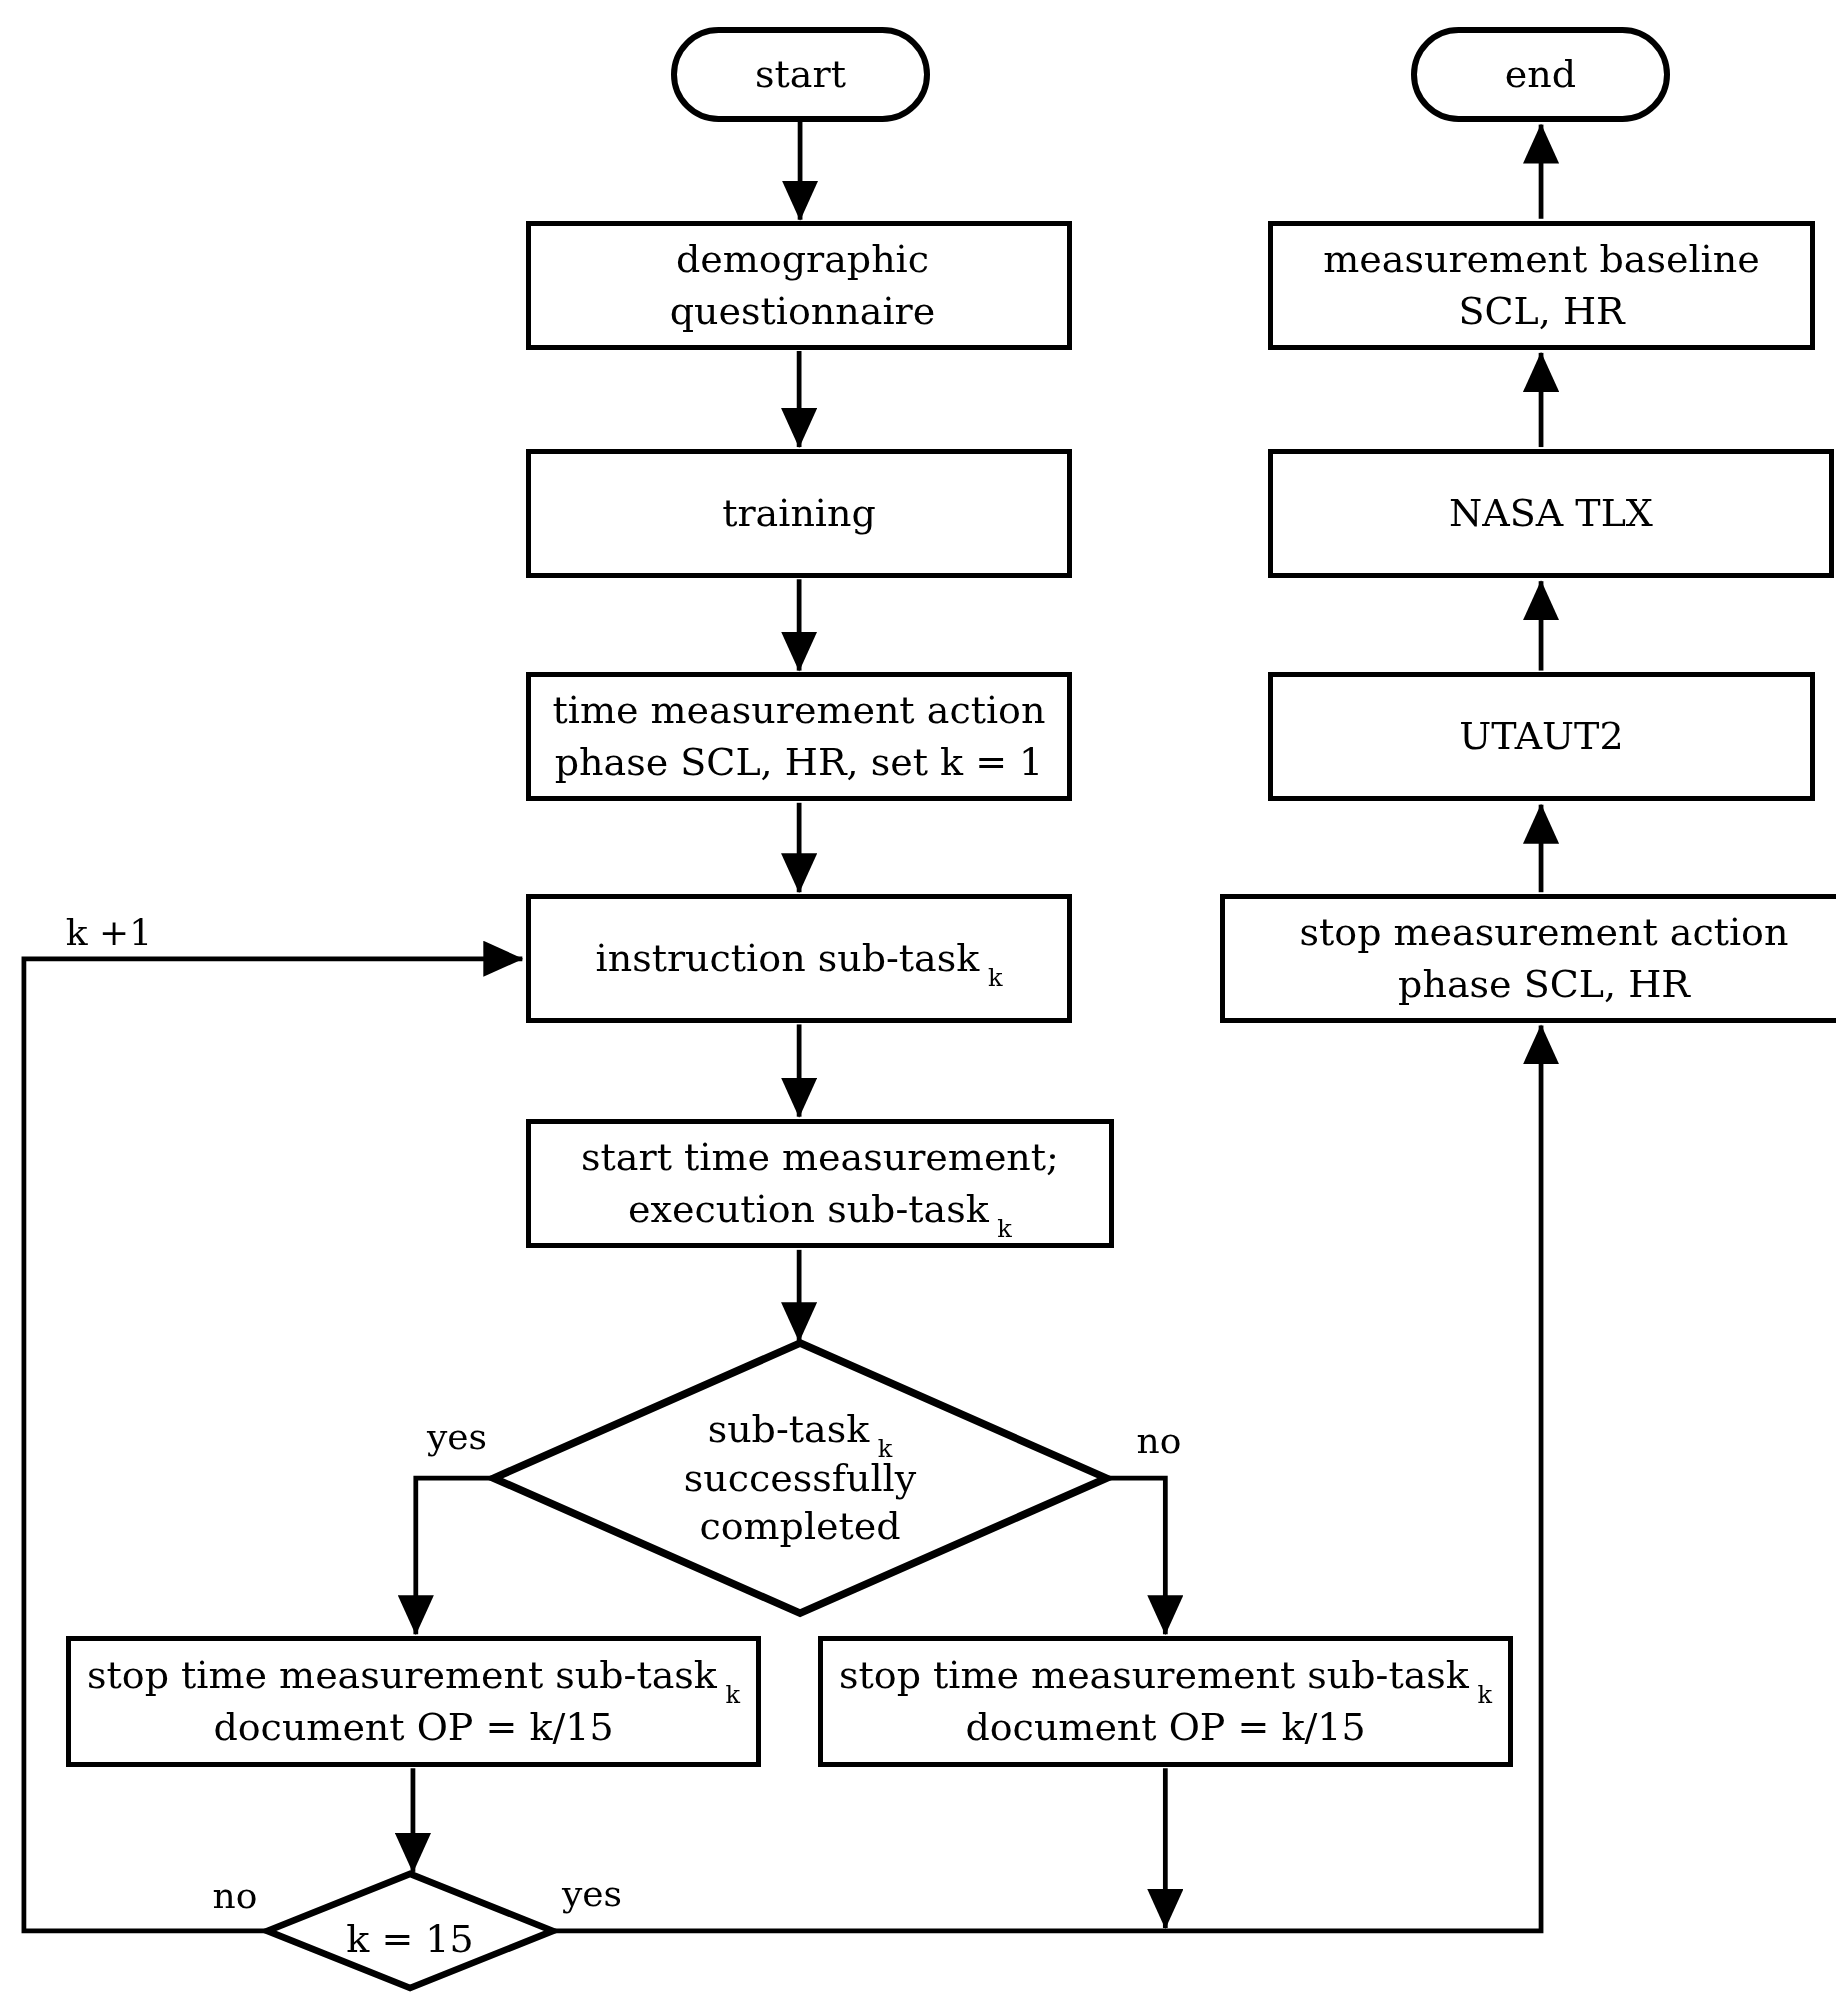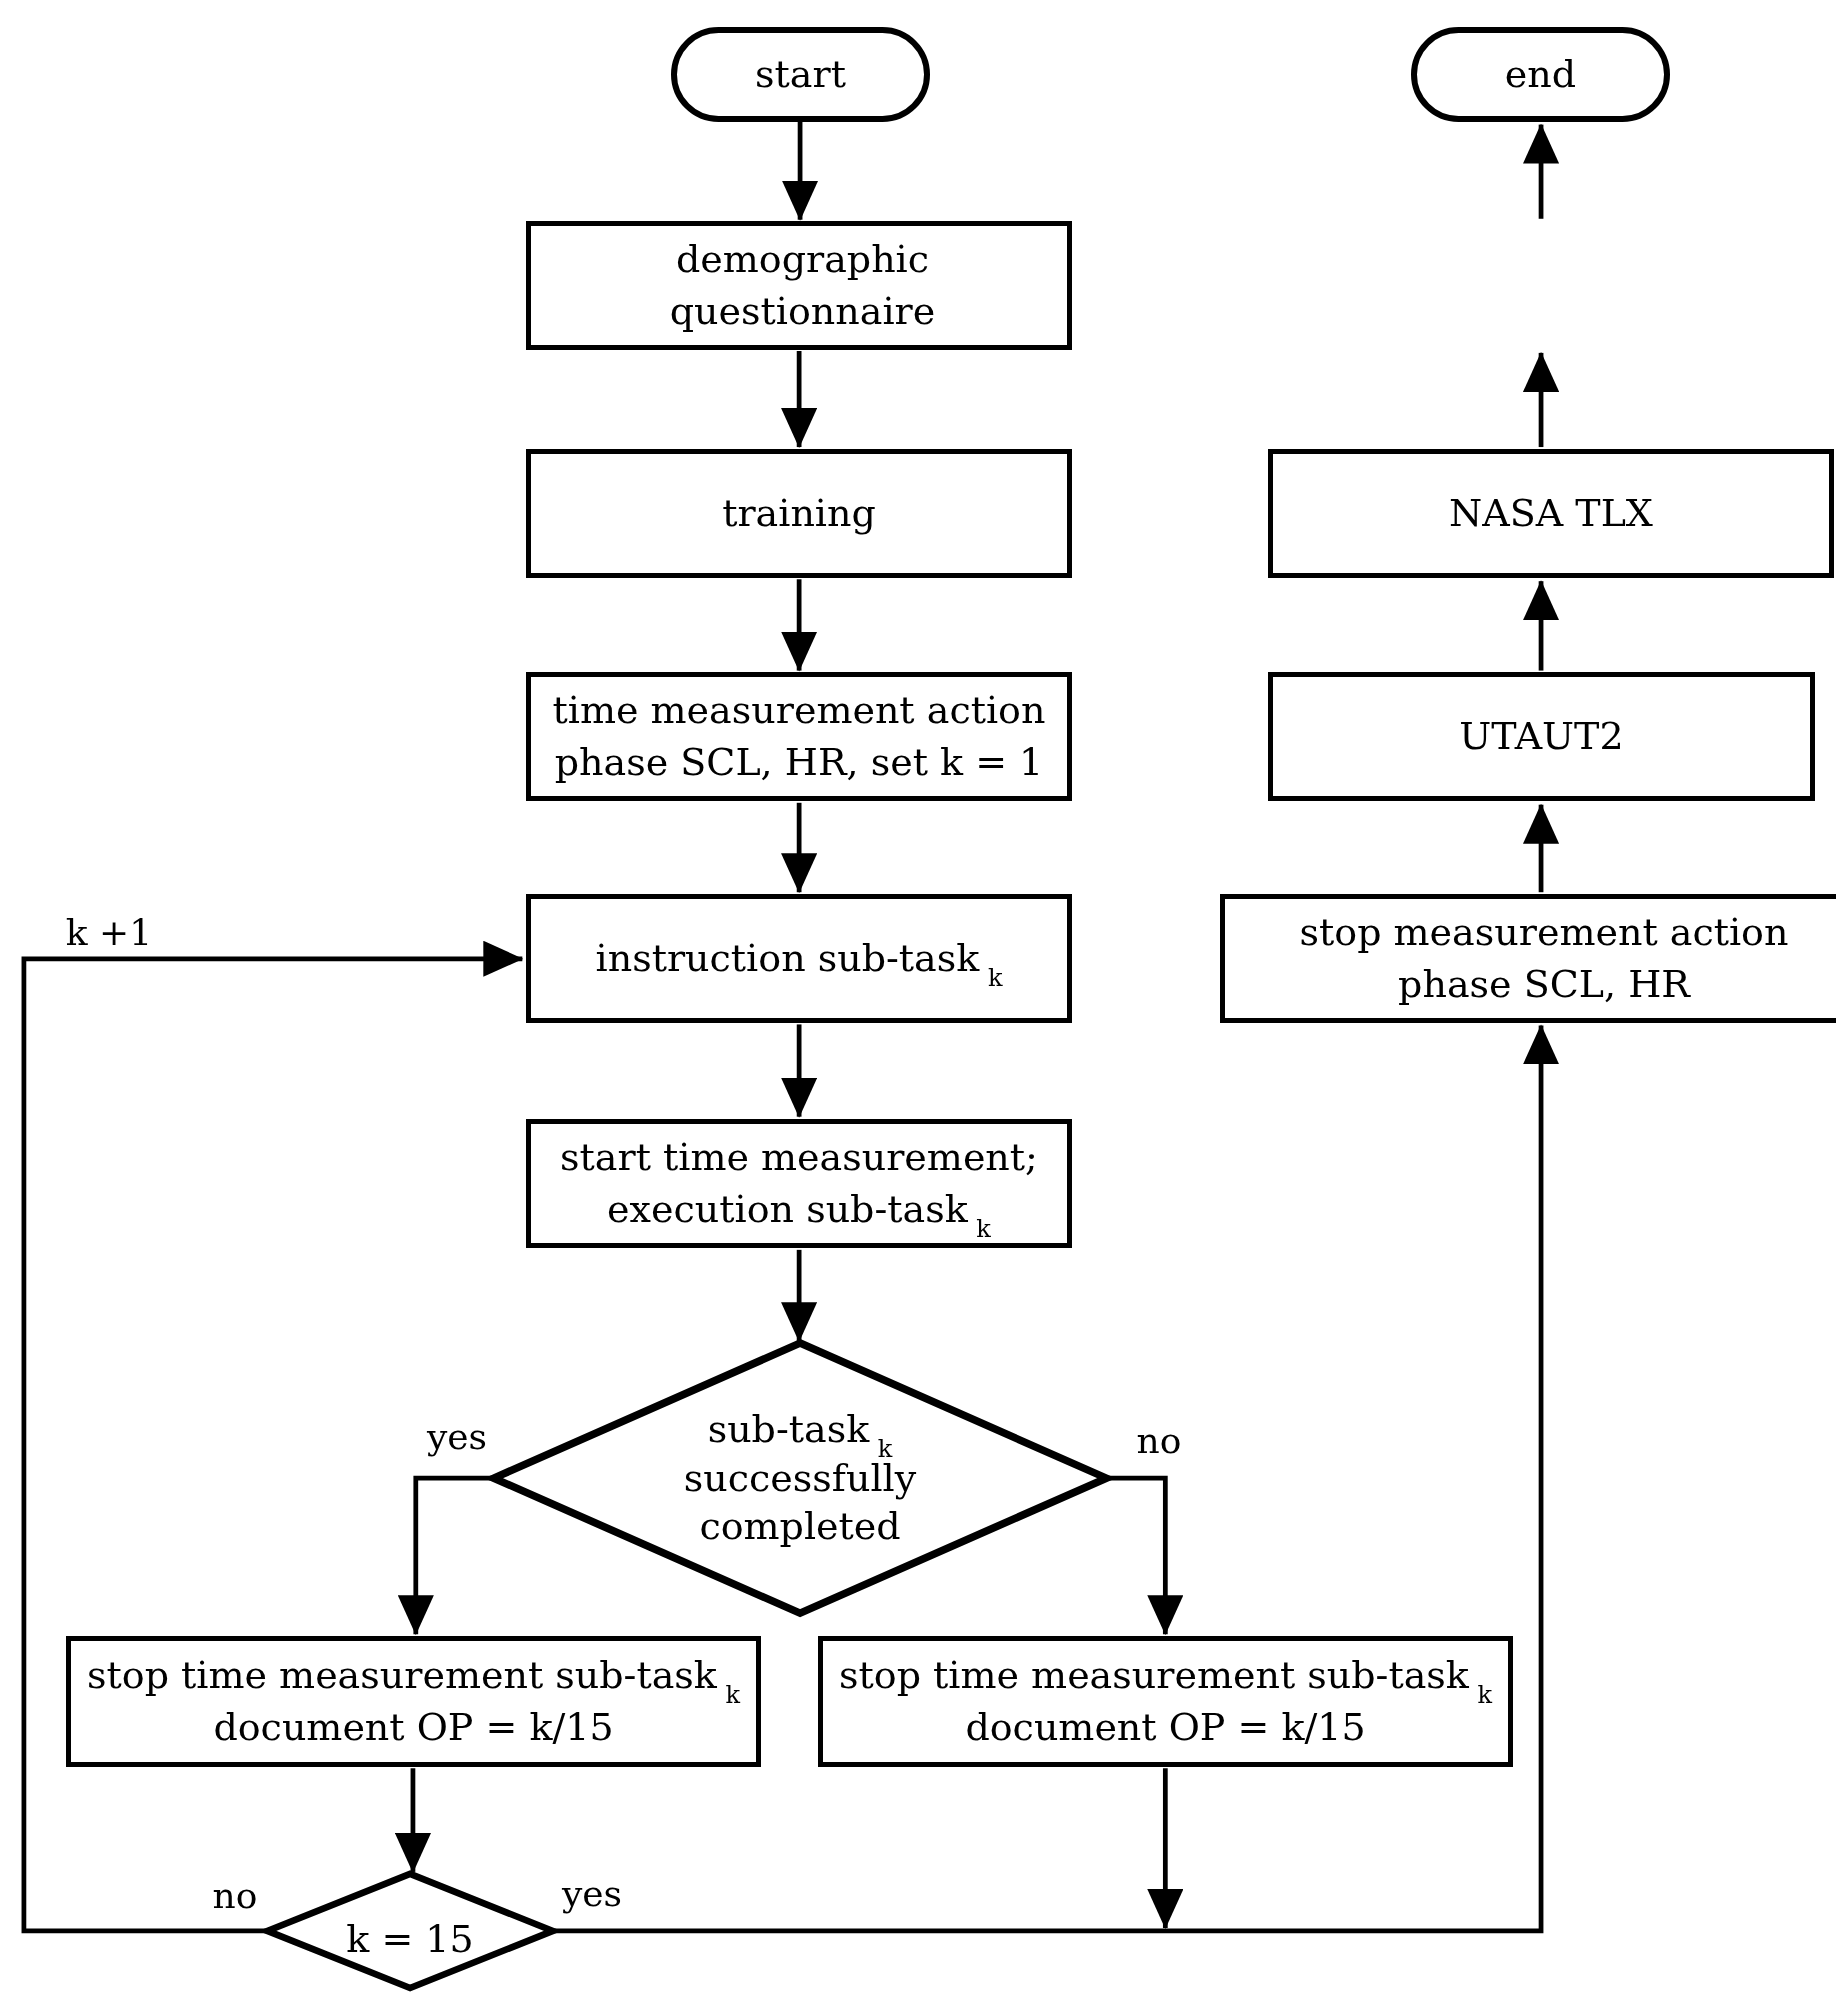--- a/index.html
+++ b/index.html
@@ -126,21 +126,21 @@
 
   <div class="node" style="left:526px; top:672px; width:546px; height:129px;">
     <span class="line">time measurement action</span>
     <span class="line">phase SCL, HR, set k = 1</span>
   </div>
 
   <div class="node" style="left:526px; top:894px; width:546px; height:129px;">
     <span class="line"><span>instruction sub-task</span><sub class="k">k</sub></span>
   </div>
 
-  <div class="node" style="left:526px; top:1119px; width:546px; height:129px;">
+  <div class="node" style="left:526px; top:1119px; width:588px; height:129px;">
     <span class="line">start time measurement;</span>
     <span class="line"><span>execution sub-task</span><sub class="k">k</sub></span>
   </div>
 
   <div class="dtext" style="left:800px; top:1478px;">
     <span class="line"><span>sub-task</span><sub class="k">k</sub></span>
     <span class="line">successfully</span>
     <span class="line">completed</span>
   </div>
 
@@ -164,20 +164,24 @@
   </div>
 
   <div class="node" style="left:1268px; top:672px; width:547px; height:129px;">
     <span class="line">UTAUT2</span>
   </div>
 
   <div class="node" style="left:1268px; top:449px; width:566px; height:129px;">
     <span class="line">NASA TLX</span>
   </div>
 
+  <div class="node" style="left:1268px; top:221px; width:547px; height:129px;">
+    <span class="line">measurement baseline</span>
+    <span class="line">SCL, HR</span>
+  </div>
 
   <div class="elabel" style="left:457px; top:1436px;">yes</div>
   <div class="elabel" style="left:1159px; top:1440px;">no</div>
   <div class="elabel" style="left:235px; top:1895px;">no</div>
   <div class="elabel" style="left:592px; top:1893px;">yes</div>
   <div class="elabel" style="left:109px; top:932px;">k +1</div>
 
 </div>
 
 

